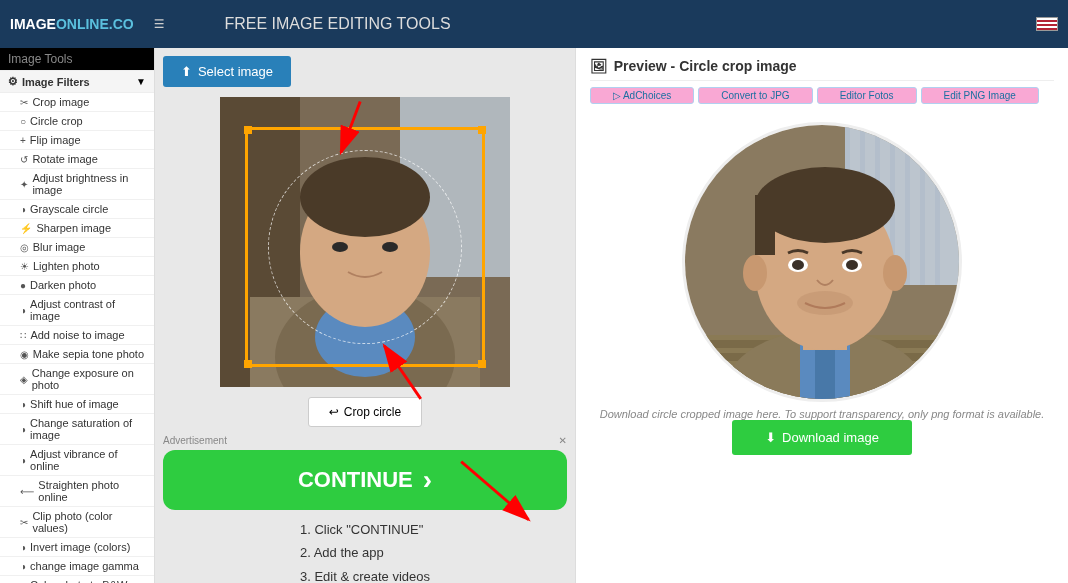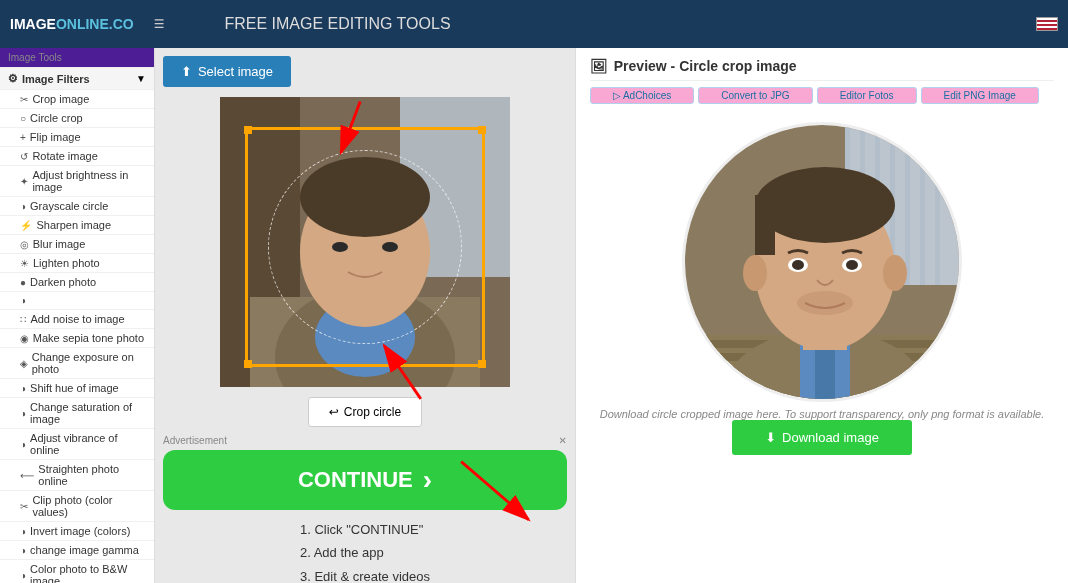--- a/index.html
+++ b/index.html
@@ -21,24 +21,24 @@
 
     
     .sidebar {
       width: 155px;
       background: white;
       border-right: 1px solid #ddd;
       overflow-y: auto;
       flex-shrink: 0;
     }
     .sidebar-title {
-      font-size: 10px;
+      font-size: 12px;
       color: #888;
       padding: 4px 8px;
-      background: #4c1d95;
+      background: #000000;
       border-bottom: 1px solid #eee;
     }
     .sidebar-section {
       padding: 4px 8px;
       display: flex;
       align-items: center;
       justify-content: space-between;
       background: #f5f5f5;
       border-bottom: 1px solid #eee;
     }
@@ -336,20 +336,21 @@
     <div class="sidebar-item">
         <span class="sidebar-item-icon">☀</span>
         <span>Lighten photo</span>
       </div>
     <div class="sidebar-item">
         <span class="sidebar-item-icon">●</span>
         <span>Darken photo</span>
       </div>
     <div class="sidebar-item">
         <span class="sidebar-item-icon">◑</span>
+        <span>Adjust contrast of image</span>
       </div>
     <div class="sidebar-item">
         <span class="sidebar-item-icon">∷</span>
         <span>Add noise to image</span>
       </div>
     <div class="sidebar-item">
         <span class="sidebar-item-icon">◉</span>
         <span>Make sepia tone photo</span>
       </div>
     <div class="sidebar-item">

